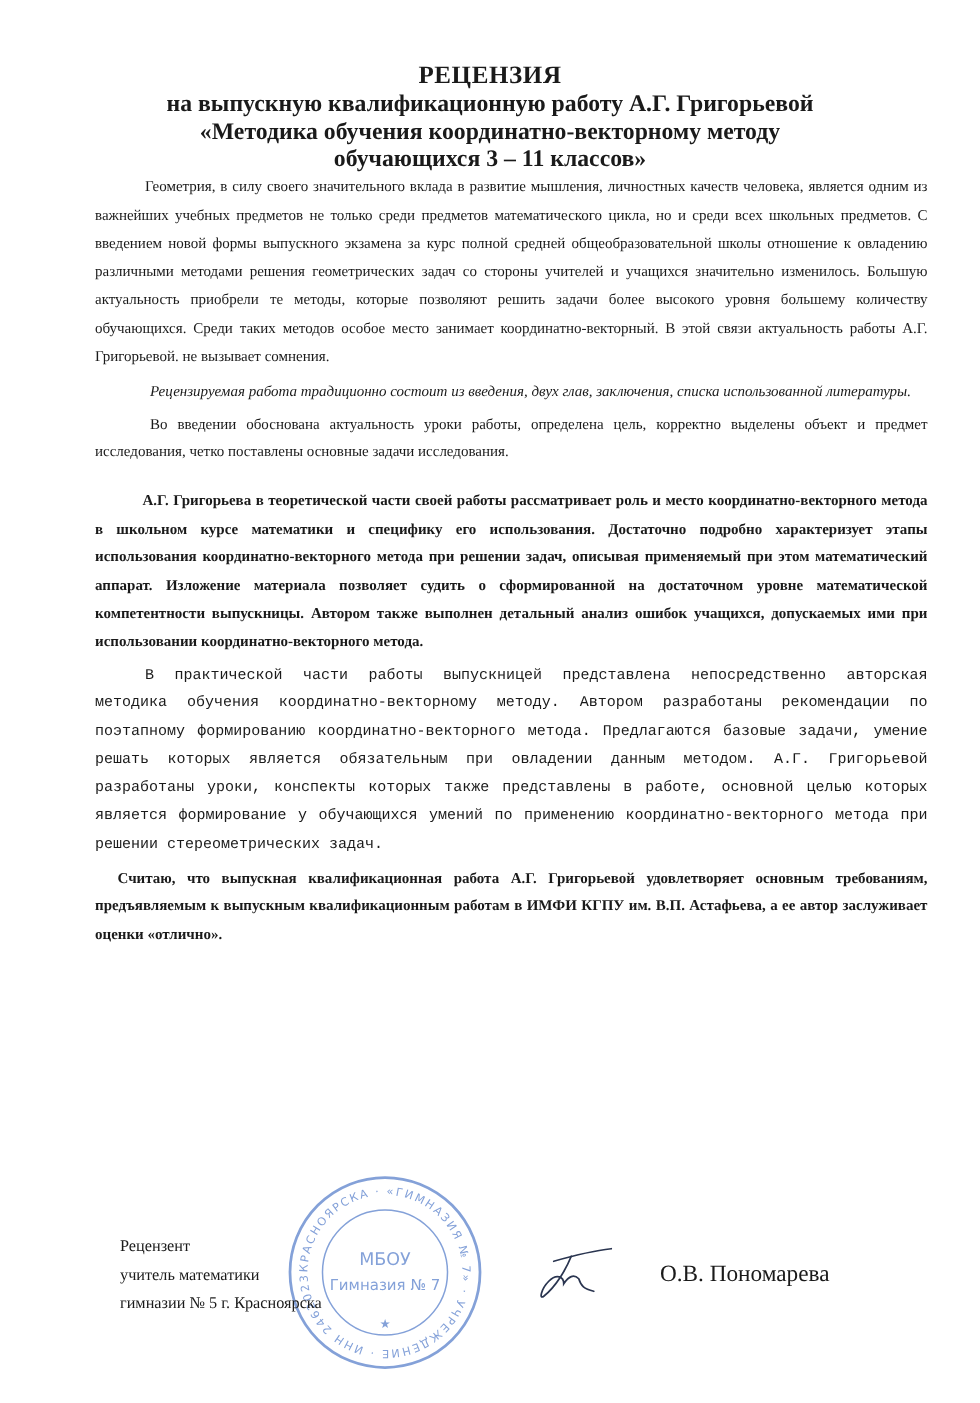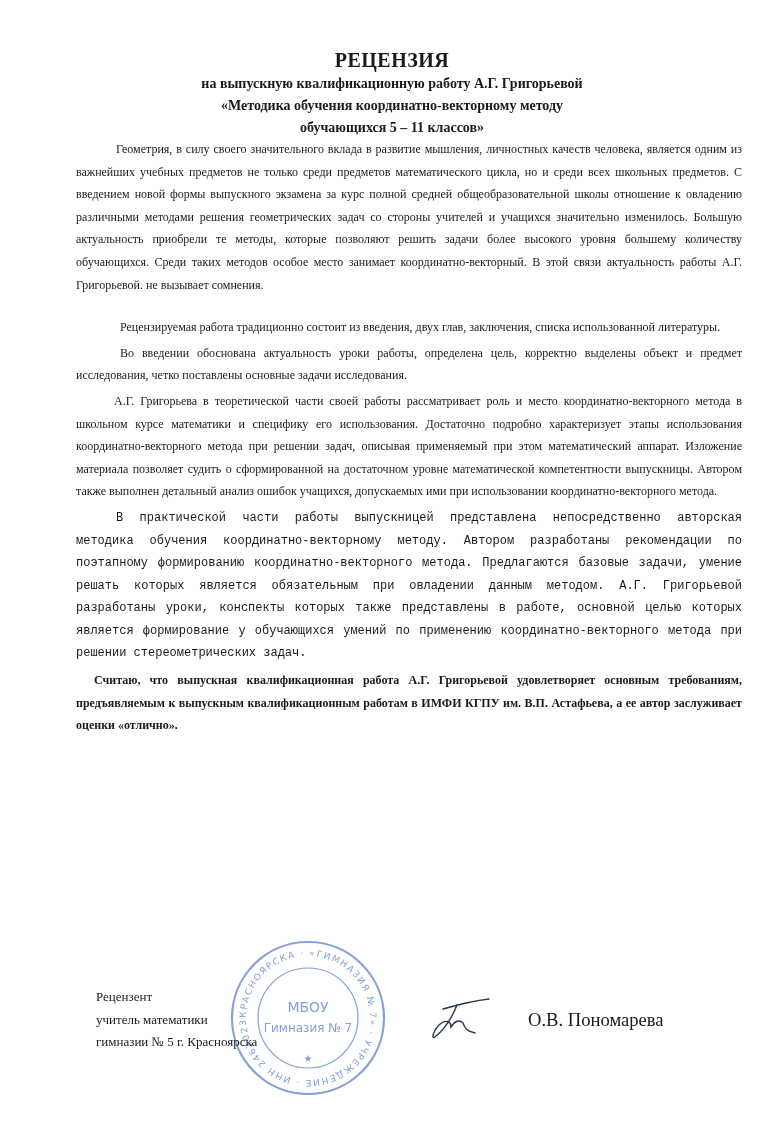--- a/index.html
+++ b/index.html
@@ -4,49 +4,49 @@
   <style>
     html, body { margin: 0; padding: 0; background: #ffffff; }
     body {
       width: 784px; height: 1122px; position: relative; overflow: hidden;
       font-family: "Liberation Serif", "DejaVu Serif", serif;
       color: #1a1a1a;
     }
     .page { position: absolute; left: 0; top: 0; width: 784px; height: 838px; }
     .header { position: absolute; left: 0; top: 48px; width: 784px; text-align: center; font-weight: bold; }
     .header .title { font-size: 20px; line-height: 25px; letter-spacing: 0.5px; }
-    .header .sub { font-size: 14px; line-height: 22px; }
+    .header .sub { font-size: 19px; line-height: 22px; }
     .body {
       position: absolute; left: 76px; top: 138px; width: 666px;
       font-size: 12px; line-height: 22.6px; text-align: justify;
     }
     .body p { margin: 0; text-indent: 40px; }
-    .body p.p2 { text-indent: 44px; margin-top: 20px; }
+    .body p.p2 { text-indent: 44px; margin-top: 6px; font-style: italic; }
     .body p.p3 { text-indent: 44px; margin-top: 3px; }
-    .body p.p4 { text-indent: 38px; margin-top: 3px; }
+    .body p.p4 { text-indent: 38px; margin-top: 16px; font-weight: bold; }
     .body p.p5 { text-indent: 40px; margin-top: 4px; font-family: Liberation Mono, monospace; }
     .body p.p6 { text-indent: 18px; margin-top: 4px; font-weight: bold; }
     .sign-block {
       position: absolute; left: 96px; top: 986px;
       font-size: 13px; line-height: 22.6px;
     }
     .sign-name { position: absolute; left: 528px; top: 1009px; font-size: 18.6px; }
     .signature { position: absolute; left: 405px; top: 985px; width: 110px; height: 60px; }
     .stamp { position: absolute; left: 228px; top: 938px; width: 160px; height: 160px; opacity: 0.75; }
   </style>
 </head>
 <body>
 
 <div class="page">
 
   <div class="header">
     <div class="title">РЕЦЕНЗИЯ</div>
     <div class="sub">на выпускную квалификационную работу А.Г. Григорьевой</div>
     <div class="sub">«Методика обучения координатно-векторному методу</div>
-    <div class="sub">обучающихся 5 – 11 классов»</div>
+    <div class="sub">обучающихся 3 – 11 классов»</div>
   </div>
 
   <div class="body">
     <p class="p1">Геометрия, в силу своего значительного вклада в развитие мышления, личностных качеств человека, является одним из важнейших учебных предметов не только среди предметов математического цикла, но и среди всех школьных предметов. С введением новой формы выпускного экзамена за курс полной средней общеобразовательной школы отношение к овладению различными методами решения геометрических задач со стороны учителей и учащихся значительно изменилось. Большую актуальность приобрели те методы, которые позволяют решить задачи более высокого уровня большему количеству обучающихся. Среди таких методов особое место занимает координатно-векторный. В этой связи актуальность работы А.Г. Григорьевой. не вызывает сомнения.</p>
     <p class="p2">Рецензируемая работа традиционно состоит из введения, двух глав, заключения, списка использованной литературы.</p>
     <p class="p3">Во введении обоснована актуальность уроки работы, определена цель, корректно выделены объект и предмет исследования, четко поставлены основные задачи исследования.</p>
     <p class="p4">А.Г. Григорьева в теоретической части своей работы рассматривает роль и место координатно-векторного метода в школьном курсе математики и специфику его использования. Достаточно подробно характеризует этапы использования координатно-векторного метода при решении задач, описывая применяемый при этом математический аппарат. Изложение материала позволяет судить о сформированной на достаточном уровне математической компетентности выпускницы. Автором также выполнен детальный анализ ошибок учащихся, допускаемых ими при использовании координатно-векторного метода.</p>
     <p class="p5">В практической части работы выпускницей представлена непосредственно авторская методика обучения координатно-векторному методу. Автором разработаны рекомендации по поэтапному формированию координатно-векторного метода. Предлагаются базовые задачи, умение решать которых является обязательным при овладении данным методом. А.Г. Григорьевой разработаны уроки, конспекты которых также представлены в работе, основной целью которых является формирование у обучающихся умений по применению координатно-векторного метода при решении стереометрических задач.</p>
     <p class="p6">Считаю, что выпускная квалификационная работа А.Г. Григорьевой удовлетворяет основным требованиям, предъявляемым к выпускным квалификационным работам в ИМФИ КГПУ им. В.П. Астафьева, а ее автор заслуживает оценки «отлично».</p>
   </div>

